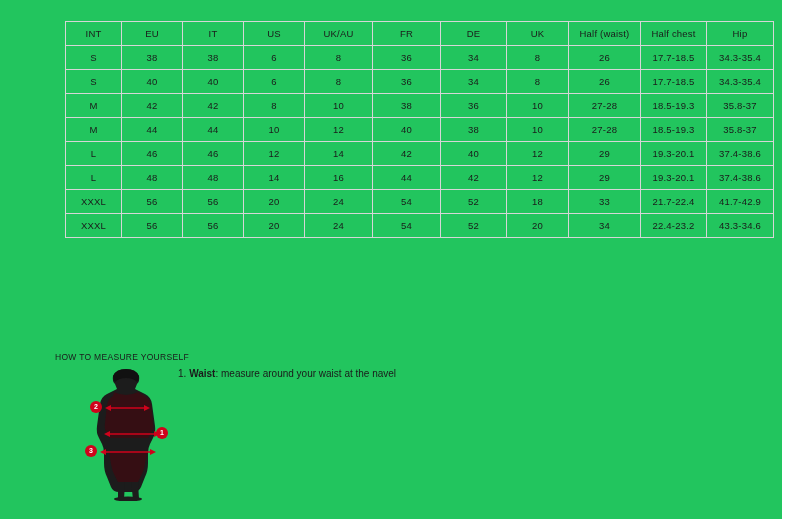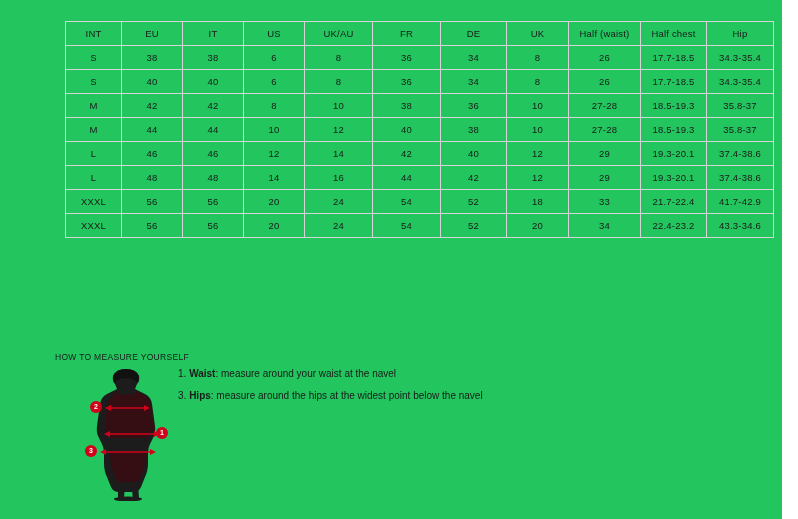--- a/index.html
+++ b/index.html
@@ -293,19 +293,15 @@
     <div class="dot dot1">1</div>
     <div class="dot dot2">2</div>
     <div class="dot dot3">3</div>
   </div>
 
   <div class="measure-body">
     <div class="measure-item">
       <span>1.</span>
       <b>Waist</b><span>: measure around your waist at the navel</span>
     </div>
-    <div class="measure-item">
-      <span>3.</span>
-      <b>Hips</b><span>: measure around the hips at the widest point below the navel</span>
-    </div>
   </div>
 
 </div>
 
 </body></html>

